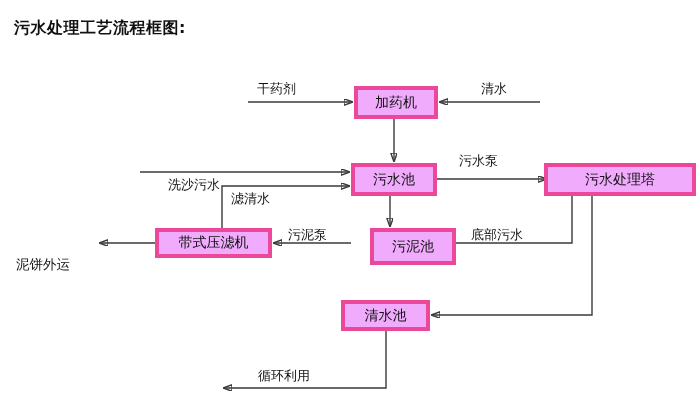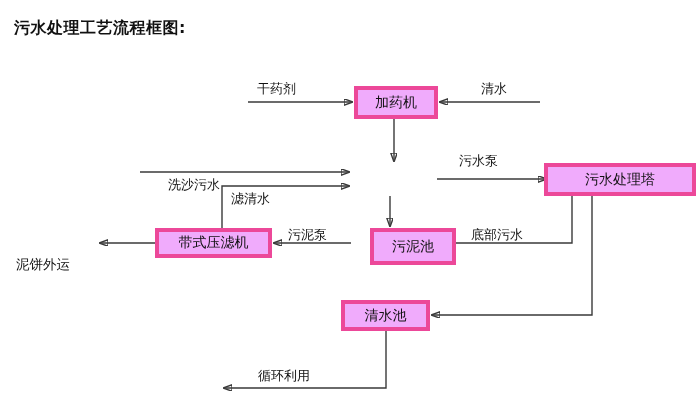--- a/index.html
+++ b/index.html
@@ -101,20 +101,23 @@
 
     <polyline points="592,196 592,315 432,315" marker-end="url(#ar)"></polyline>
 
     <polyline points="386,331 386,388 224,388" marker-end="url(#ar)"></polyline>
   </svg>
 
   <div class="node" style="left:354px;top:86px;width:84px;height:33px;">
     <span>加药机</span>
   </div>
 
+  <div class="node" style="left:351px;top:163px;width:86px;height:33px;">
+    <span>污水池</span>
+  </div>
 
   <div class="node" style="left:544px;top:163px;width:152px;height:33px;">
     <span>污水处理塔</span>
   </div>
 
   <div class="node" style="left:155px;top:228px;width:117px;height:30px;">
     <span>带式压滤机</span>
   </div>
 
   <div class="node" style="left:370px;top:228px;width:86px;height:37px;">

